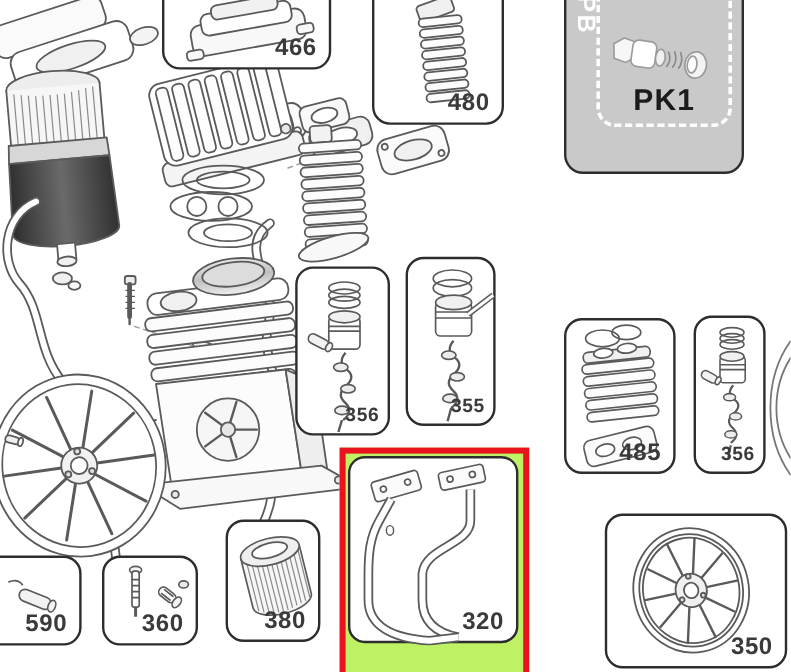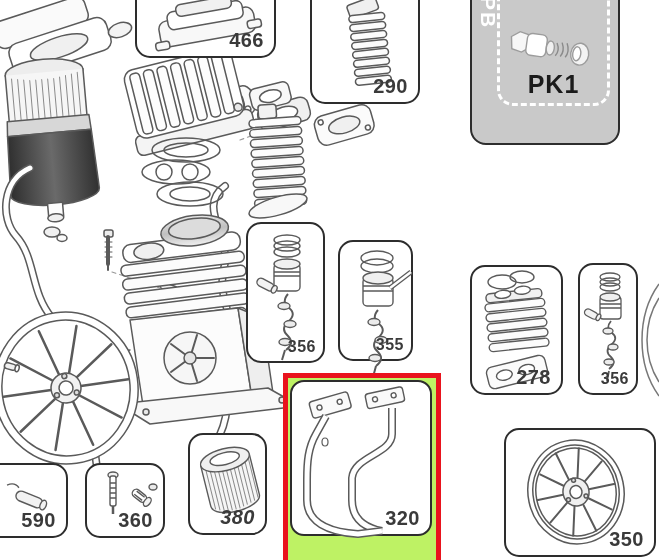--- a/index.html
+++ b/index.html
@@ -245,21 +245,21 @@
       <rect x="40" y="56" width="36" height="7" rx="3.5"></rect>
       <rect x="40" y="65" width="36" height="7" rx="3.5"></rect>
       <rect x="40" y="74" width="36" height="7" rx="3.5"></rect>
       <rect x="40" y="83" width="36" height="7" rx="3.5"></rect>
       <rect x="40" y="92" width="36" height="7" rx="3.5"></rect>
       <rect x="40" y="101" width="36" height="7" rx="3.5"></rect>
       <rect x="40" y="110" width="36" height="7" rx="3.5"></rect>
       <rect x="40" y="119" width="36" height="7" rx="3.5"></rect>
     </g>
   </svg>
-  <span class="plabel">290</span>
+  <span class="plabel">480</span>
 </div>
 
 <div id="pk1">
   <div class="dashed"></div>
   <span class="vert">PB</span>
   <svg width="92" height="52" viewBox="0 0 92 52">
     <g stroke="#9c9c9c" stroke-width="1.4" fill="#fdfdfd" transform="rotate(8 46 26)">
       <polygon points="6,18 14,12 24,14 26,26 18,32 8,30" fill="#f7f7f7"></polygon>
       <rect x="22" y="12" width="20" height="22" rx="5" fill="#ffffff"></rect>
       <ellipse cx="46" cy="24" rx="4" ry="7" fill="#f0f0f0"></ellipse>
@@ -289,21 +289,21 @@
       <path d="M40 70 q-7 8 1 14 q 8 6 -1 14 q-8 7 0 14 q 7 7 -2 14" stroke-width="2"></path>
       <ellipse cx="36" cy="82" rx="6" ry="3.5" fill="#ececec"></ellipse>
       <ellipse cx="42" cy="100" rx="6" ry="3.5" fill="#ececec"></ellipse>
       <ellipse cx="37" cy="118" rx="6" ry="3.5" fill="#ececec"></ellipse>
       <path d="M37 126 L34 136" stroke-width="2"></path>
     </g>
   </svg>
   <span class="plabel">356</span>
 </div>
 
-<div class="callout small" style="left:338px;top:240px;width:75px;height:121px;">
+<div class="callout small" style="left:338px;top:214px;width:75px;height:141px;">
   <svg width="75" height="141" viewBox="0 0 75 141">
     <g stroke="#5a5a5a" stroke-width="1.4" fill="none">
       <ellipse cx="37" cy="16" rx="16" ry="7"></ellipse>
       <ellipse cx="37" cy="24" rx="16" ry="7"></ellipse>
       <g fill="#ffffff">
         <rect x="23" y="36" width="30" height="28" rx="4"></rect>
         <ellipse cx="38" cy="36" rx="15" ry="6" fill="#f0f0f0"></ellipse>
         <path d="M23 44 h30 M23 49 h30" fill="none"></path>
       </g>
       <path d="M50 46 L71 30" stroke-width="5"></path>
@@ -367,21 +367,21 @@
         <rect x="44" y="28" width="16" height="8" rx="4" fill="#ffffff"></rect>
         <ellipse cx="62" cy="32" rx="3" ry="5"></ellipse>
         <path d="M47 30 l10 0 M47 34 l10 0" fill="none"></path>
       </g>
       <ellipse cx="66" cy="22" rx="4" ry="3" fill="#eaeaea"></ellipse>
     </g>
   </svg>
   <span class="plabel">360</span>
 </div>
 
-<div class="callout" style="left:188px;top:433px;width:79px;height:102px;font-style:italic;">
+<div class="callout" style="left:188px;top:433px;width:79px;height:102px;">
   <svg width="79" height="102" viewBox="0 0 79 102">
     <g stroke="#5a5a5a" stroke-width="1.4" transform="rotate(-14 40 45)">
       <path d="M15 24 L15 66 A25 11 0 0 0 65 66 L65 24" fill="#f6f6f6"></path>
       <g stroke="#8a8a8a" stroke-width="1">
         <path d="M19 28 V70 M23 30 V72 M27 31 V73 M31 32 V74 M35 32 V75 M39 33 V75 M43 32 V75 M47 32 V74 M51 31 V73 M55 30 V72 M59 29 V71 M63 27 V69"></path>
       </g>
       <ellipse cx="40" cy="24" rx="25" ry="11" fill="#efefef"></ellipse>
       <ellipse cx="40" cy="23" rx="15" ry="6" fill="#ffffff"></ellipse>
     </g>
   </svg>
@@ -403,21 +403,21 @@
         <rect x="15" y="64" width="60" height="8" rx="4"></rect>
         <rect x="15" y="74" width="60" height="8" rx="4"></rect>
       </g>
       <g transform="rotate(-14 45 105)" fill="#fbfbfb">
         <rect x="15" y="94" width="60" height="22" rx="6"></rect>
         <ellipse cx="32" cy="105" rx="8" ry="5" fill="#ffffff"></ellipse>
         <ellipse cx="55" cy="105" rx="8" ry="5" fill="#ffffff"></ellipse>
       </g>
     </g>
   </svg>
-  <span class="plabel">278</span>
+  <span class="plabel">485</span>
 </div>
 
 <div class="callout small" style="left:578px;top:263px;width:60px;height:132px;">
   <svg width="60" height="132" viewBox="0 0 60 132">
     <g stroke="#5a5a5a" stroke-width="1.3" fill="none">
       <ellipse cx="30" cy="12" rx="10" ry="4"></ellipse>
       <ellipse cx="30" cy="17" rx="10" ry="4"></ellipse>
       <ellipse cx="30" cy="22" rx="10" ry="4"></ellipse>
       <g fill="#ffffff">
         <rect x="20" y="32" width="21" height="22" rx="3"></rect>

